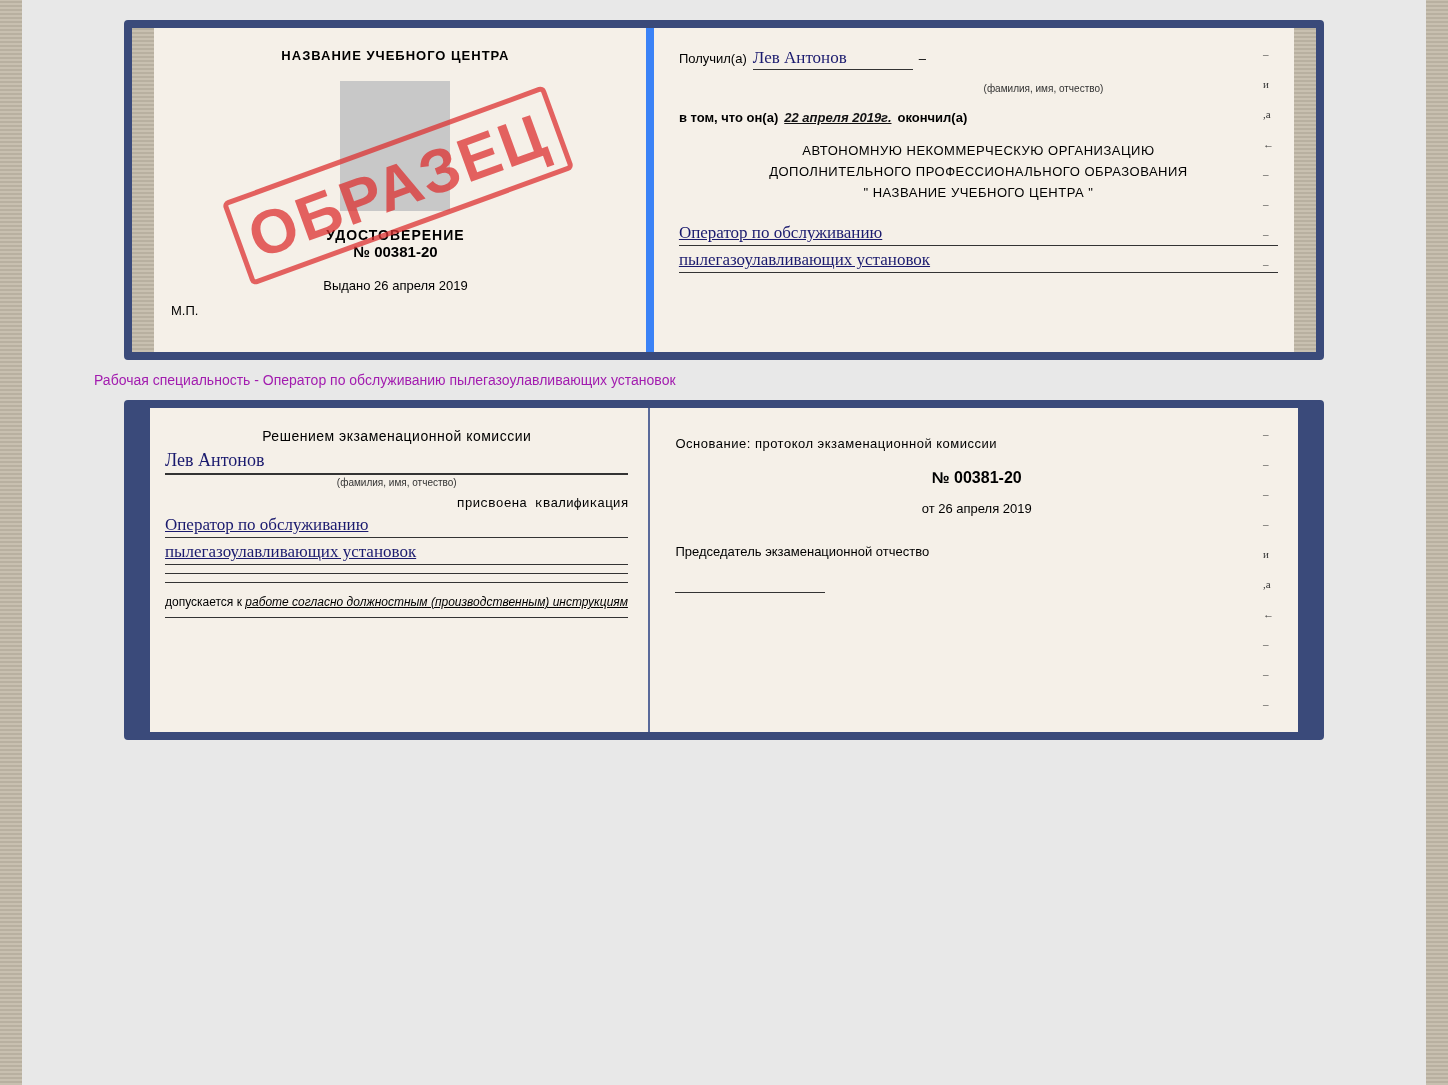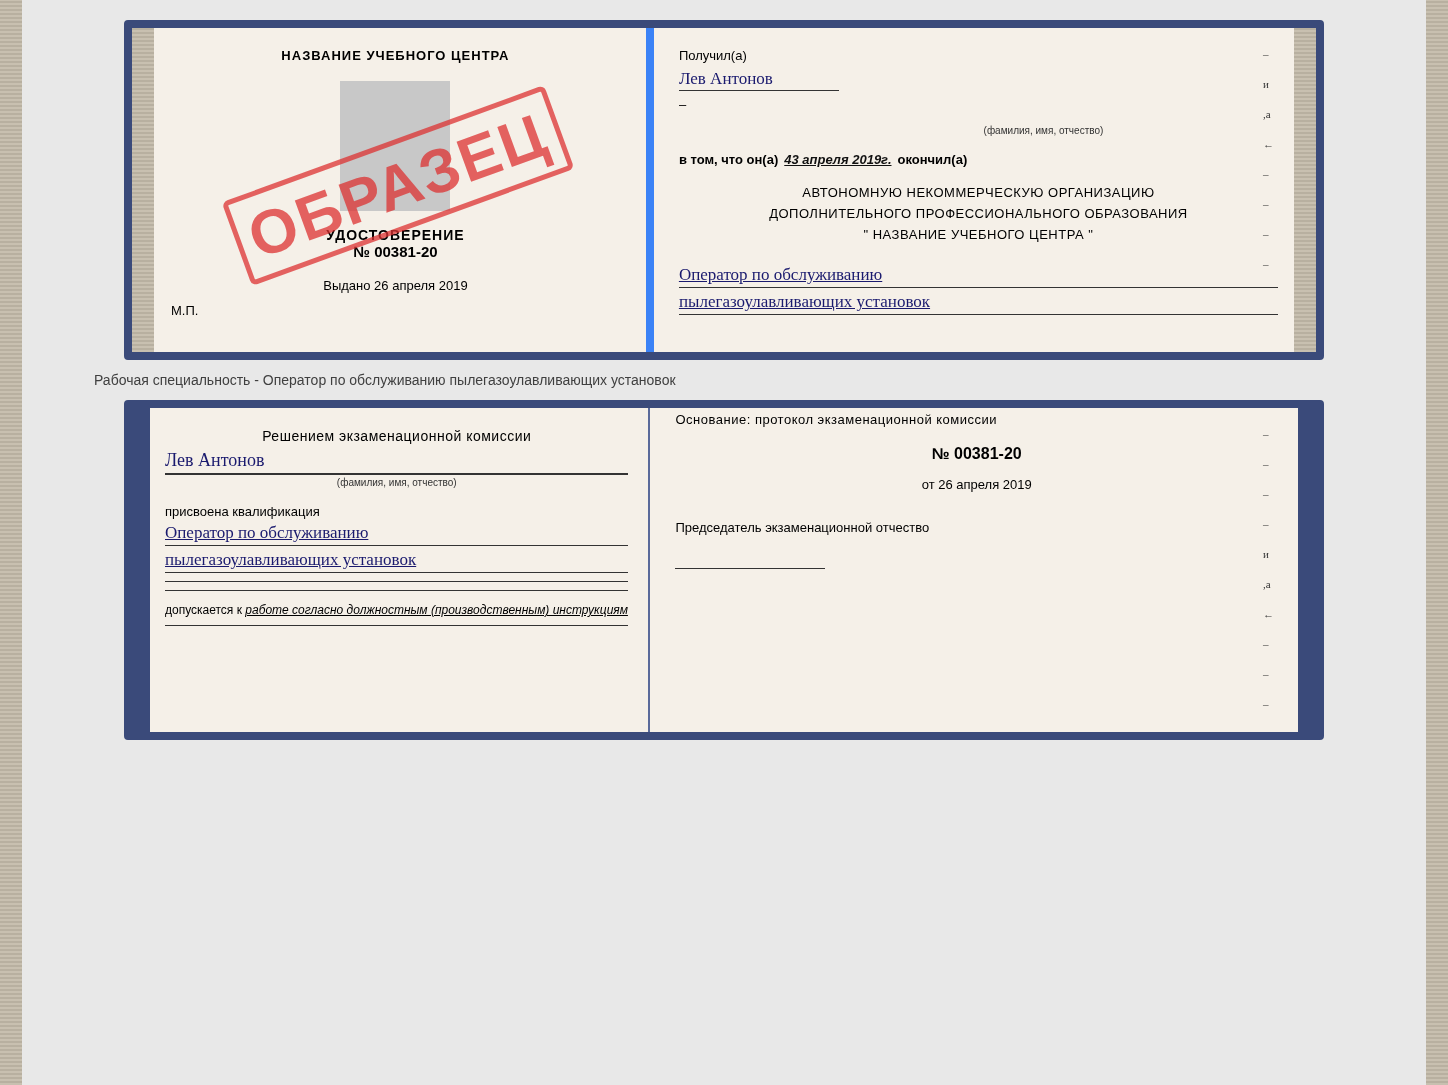--- a/index.html
+++ b/index.html
@@ -132,21 +132,20 @@
       z-index: 10;
     }
 
     
     .right-row {
       display: flex;
       align-items: baseline;
       gap: 6px;
       flex-wrap: wrap;
       margin-bottom: 4px;
-      flex-direction: column;
     }
 
     .right-label {
       font-size: 13px;
       font-family: Arial, sans-serif;
     }
 
     .right-value-handwritten {
       font-family: 'Segoe Script', 'Brush Script MT', cursive;
       font-size: 17px;
@@ -216,21 +215,21 @@
       flex-direction: column;
       gap: 18px;
       font-size: 11px;
       color: #333;
     }
 
     
     .separator-text {
       font-size: 14px;
       font-family: Arial, sans-serif;
-      color: #404040;
+      color: #a21caf;
       align-self: flex-start;
       margin-left: 20px;
     }
 
     
     .bottom-book {
       display: flex;
       width: 1200px;
       background: #f5f0e8;
       border: 8px solid #3a4a7a;
@@ -248,21 +247,21 @@
       flex: 1;
       padding: 20px 20px 20px 15px;
       border-right: 2px solid #5a6a9a;
       display: flex;
       flex-direction: column;
       gap: 0;
     }
 
     .bottom-right {
       flex: 1.3;
-      padding: 4px 20px 20px 25px;
+      padding: 28px 20px 20px 25px;
       display: flex;
       flex-direction: column;
       gap: 10px;
       position: relative;
     }
 
     .bottom-right-spine {
       width: 18px;
       background: #3a4a7a;
       flex-shrink: 0;
@@ -289,23 +288,23 @@
       font-size: 10px;
       text-align: center;
       color: #333;
       font-family: Arial, sans-serif;
       border-top: 1px solid #333;
       padding-top: 2px;
     }
 
     .prisvoena-text {
       font-size: 13px;
-      font-family: Liberation Sans, sans-serif;
-      text-align: left;
-      margin-top: 16px;
+      font-family: Liberation Mono, monospace;
+      text-align: right;
+      margin-top: 8px;
     }
 
     .kvalif-handwritten {
       font-family: 'Segoe Script', 'Brush Script MT', cursive;
       font-size: 17px;
       color: #1a1a6e;
       text-decoration: underline;
       text-decoration-color: #1a1a6e;
       border-bottom: 1px solid #333;
       display: block;
@@ -442,21 +441,21 @@
         <span class="right-label">Получил(а)</span>
         <span class="right-value-handwritten">Лев Антонов</span>
         <span class="right-label">–</span>
       </div>
       <div style="text-align:center; margin-top:-6px; margin-left:130px;">
         <span class="right-sublabel">(фамилия, имя, отчество)</span>
       </div>
 
       <div class="right-date-row">
         <span class="right-label">в том, что он(а)</span>
-        <span class="date-handwritten">43 апреля 2019г.</span>
+        <span class="date-handwritten">22 апреля 2019г.</span>
         <span class="right-label">окончил(а)</span>
       </div>
 
       <div class="org-block">
         <div>АВТОНОМНУЮ НЕКОММЕРЧЕСКУЮ ОРГАНИЗАЦИЮ</div>
         <div>ДОПОЛНИТЕЛЬНОГО ПРОФЕССИОНАЛЬНОГО ОБРАЗОВАНИЯ</div>
         <div>"  НАЗВАНИЕ УЧЕБНОГО ЦЕНТРА  "</div>
       </div>
 
       <div>

